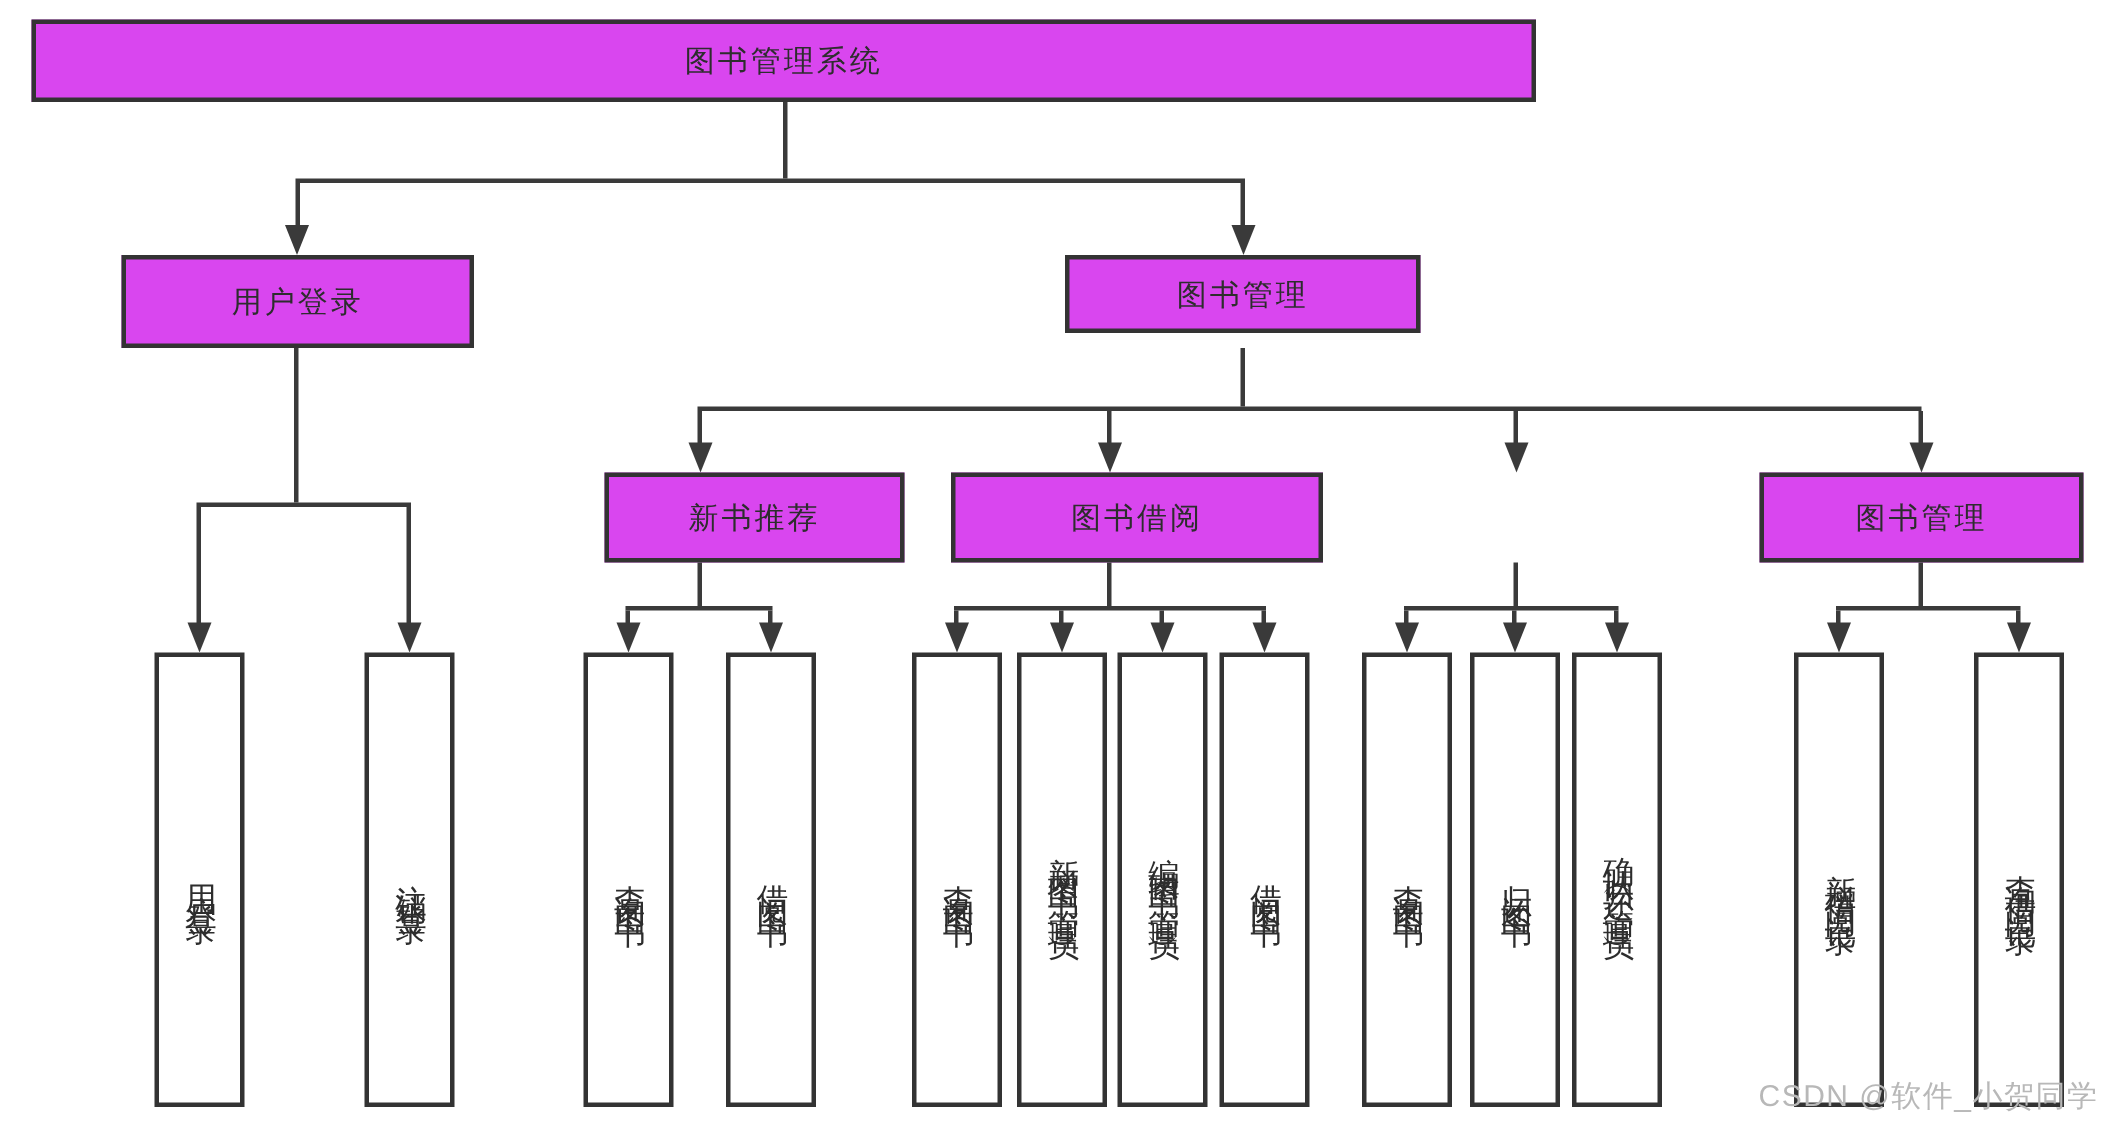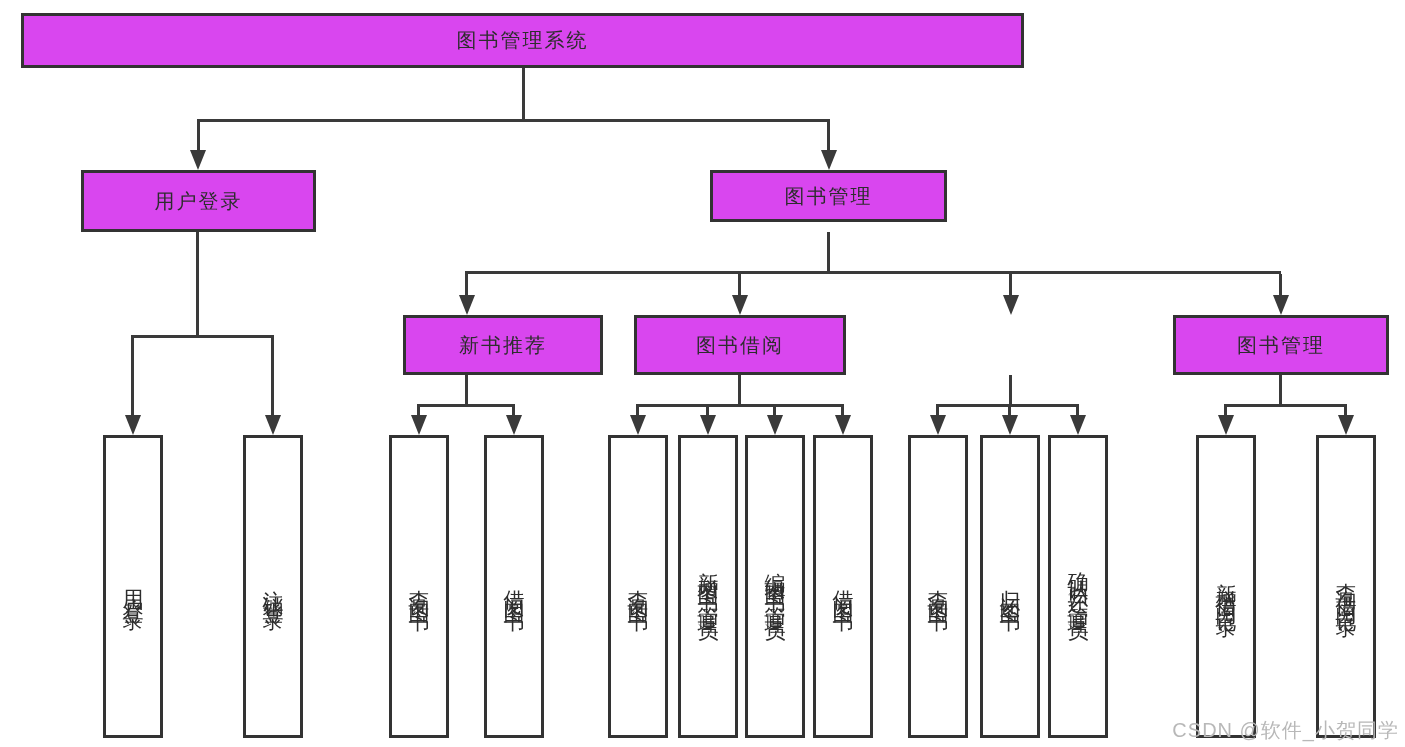--- a/index.html
+++ b/index.html
@@ -89,21 +89,21 @@
   <div class="vline" style="left:738px;top:274px;height:23px;"></div>
   <div class="arrow" style="left:732px;top:295px;"></div>
   <div class="vline" style="left:1009px;top:274px;height:23px;"></div>
   <div class="arrow" style="left:1003px;top:295px;"></div>
   <div class="vline" style="left:1279px;top:274px;height:23px;"></div>
   <div class="arrow" style="left:1273px;top:295px;"></div>
 
   <div class="hbox" style="left:367px;top:315px;width:200px;height:60px;margin-left:36px;">
     <span>新书推荐</span>
   </div>
-  <div class="hbox" style="left:634px;top:315px;width:212px;height:60px;">
+  <div class="hbox" style="left:634px;top:315px;width:248px;height:60px;">
     <span>图书借阅</span>
   </div>
   <div class="hbox" style="left:1173px;top:315px;width:216px;height:60px;">
     <span>图书管理</span>
   </div>
 
   <div class="vline" style="left:465px;top:375px;height:29px;"></div>
   <div class="hline" style="left:417px;top:404px;width:98px;"></div>
   <div class="vline" style="left:417px;top:407px;height:10px;"></div>
   <div class="arrow" style="left:411px;top:415px;"></div>

